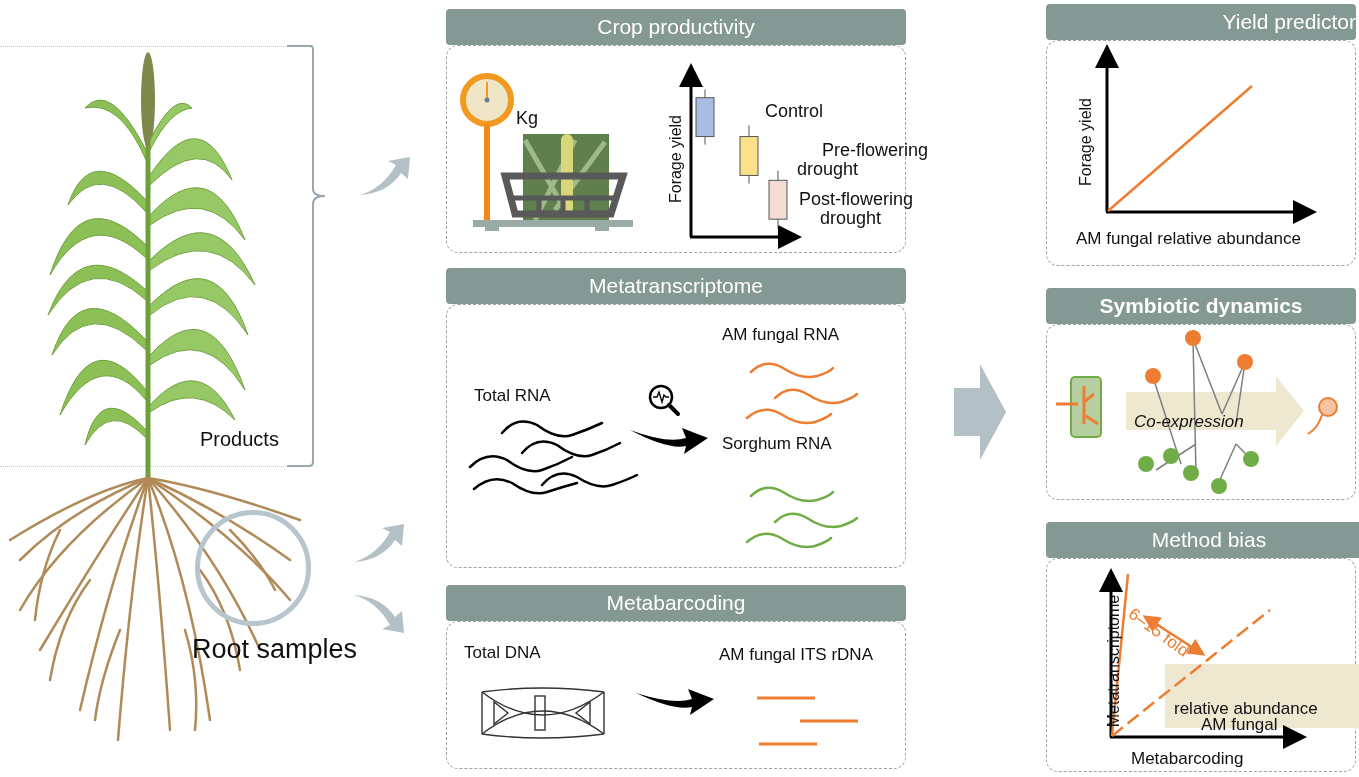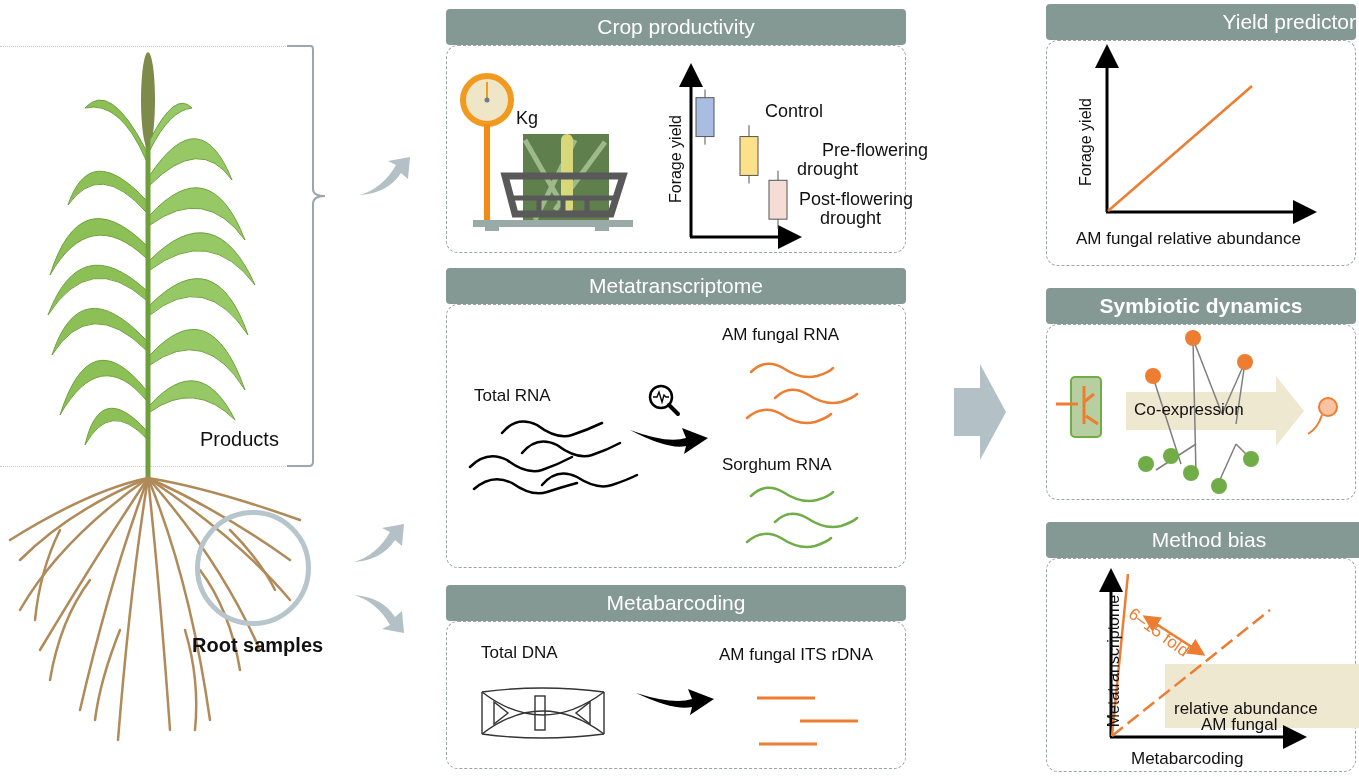--- a/index.html
+++ b/index.html
@@ -70,21 +70,21 @@
       <path d="M148 8 Q60 70 20 140"></path>
       <path d="M60 60 Q40 100 35 150"></path>
       <path d="M90 110 Q60 150 50 210"></path>
       <path d="M200 100 Q230 140 240 200"></path>
       <path d="M230 60 Q260 90 275 120"></path>
       <path d="M120 160 Q100 210 95 250"></path>
       <path d="M185 160 Q200 210 195 260"></path>
     </g>
   </svg>
   <div class="abs" style="left:195px;top:510px;width:106px;height:106px;border:5px solid #b7c5cc;border-radius:50%;"></div>
-  <div class="lbl" style="left:192px;top:634px;font-size:20px;font-weight:bold;">Root samples</div>
+  <div class="lbl" style="left:192px;top:634px;font-size:27px;">Root samples</div>
 </div>
 
 <svg width="60" height="50" style="left:358px;top:153px;">
   <path d="M2 42 Q25 35 38 12 L30 8 L52 4 L50 26 L43 20 Q30 40 2 42Z" fill="#b3c0c6"></path>
 </svg>
 <svg width="60" height="50" style="left:352px;top:520px;">
   <path d="M2 42 Q25 35 38 12 L30 8 L52 4 L50 26 L43 20 Q30 40 2 42Z" fill="#b3c0c6"></path>
 </svg>
 <svg width="60" height="50" style="left:352px;top:587px;">
   <path d="M2 8 Q25 15 38 38 L30 42 L52 46 L50 24 L43 30 Q30 10 2 8Z" fill="#b3c0c6"></path>
@@ -137,21 +137,21 @@
 <div class="lbl-sm" style="left:797px;top:159px;">drought</div>
 <div class="lbl-sm" style="left:799px;top:189px;text-align:center;">Post-flowering</div>
 <div class="lbl-sm" style="left:820px;top:208px;">drought</div>
 
 <div class="panel-header" style="left:446px;top:268px;width:460px;height:36px;">
   <span>Metatranscriptome</span>
 </div>
 <div class="panel-body" style="left:446px;top:304px;width:460px;height:264px;"></div>
 <div class="lbl" style="left:474px;top:373px;margin-top:13px;">Total RNA</div>
 <div class="lbl" style="left:722px;top:325px;">AM fungal RNA</div>
-<div class="lbl" style="left:722px;top:455px;text-align:center;">Sorghum RNA</div>
+<div class="lbl" style="left:722px;top:434px;text-align:center;">Sorghum RNA</div>
 
 <svg width="180" height="90" style="left:462px;top:405px;">
   <g fill="none" stroke="#000" stroke-width="2.5" stroke-linecap="round">
     <path d="M40 28 Q55 10 75 20 Q95 35 110 30 Q125 25 140 18"></path>
     <path d="M60 48 Q75 30 95 40 Q115 55 130 50 Q145 45 158 38"></path>
     <path d="M8 62 Q25 45 45 55 Q65 70 80 65 Q95 60 110 52"></path>
     <path d="M80 80 Q95 62 115 72 Q135 85 150 80 Q165 75 175 70"></path>
     <path d="M12 84 Q30 68 50 78 Q70 92 85 87 Q100 82 115 78"></path>
   </g>
 </svg>
@@ -175,21 +175,21 @@
     <path d="M6 14 Q20 0 38 10 Q56 22 72 18 Q85 14 88 10"></path>
     <path d="M30 40 Q44 26 62 36 Q80 48 96 44 Q108 40 112 36"></path>
     <path d="M2 60 Q18 46 36 56 Q54 68 70 64 Q82 60 86 56"></path>
   </g>
 </svg>
 
 <div class="panel-header" style="left:446px;top:585px;width:460px;height:36px;">
   <span>Metabarcoding</span>
 </div>
 <div class="panel-body" style="left:446px;top:621px;width:460px;height:148px;"></div>
-<div class="lbl" style="left:481px;top:643px;">Total DNA</div>
+<div class="lbl" style="left:464px;top:643px;">Total DNA</div>
 <div class="lbl" style="left:719px;top:645px;">AM fungal ITS rDNA</div>
 <svg width="130" height="50" style="left:478px;top:688px;">
   <g fill="none" stroke="#333" stroke-width="1.4">
     <path d="M4 4 Q64 -4 126 4 M4 46 Q64 54 126 46"></path>
     <path d="M4 4 Q64 50 126 4 M4 46 Q64 0 126 46"></path>
     <line x1="4" y1="4" x2="4" y2="46"></line>
       <line x1="126" y1="4" x2="126" y2="46"></line>
     <rect x="57" y="8" width="10" height="34"></rect>
     <path d="M16 14 L16 36 L30 25Z"></path>
       <path d="M112 14 L112 36 L98 25Z"></path>
@@ -257,21 +257,21 @@
     <circle cx="100" cy="140" r="8"></circle>
       <circle cx="125" cy="132" r="8"></circle>
       <circle cx="145" cy="149" r="8"></circle>
     <circle cx="173" cy="162" r="8"></circle>
       <circle cx="205" cy="135" r="8"></circle>
   </g>
 
   <circle cx="282" cy="83" r="9" fill="#f8c3a1" stroke="#ed7d31" stroke-width="2"></circle>
   <path d="M276 91 Q272 104 262 110" stroke="#ed7d31" stroke-width="2" fill="none"></path>
 </svg>
-<div class="lbl" style="left:1134px;top:400px;">Co-expression</div>
+<div class="lbl" style="left:1134px;top:412px;font-style:italic;">Co-expression</div>
 
 <div class="panel-header" style="left:1046px;top:522px;width:326px;height:36px;">
   <span>Method bias</span>
 </div>
 <div class="panel-body" style="left:1046px;top:558px;width:310px;height:214px;"></div>
 <svg width="230" height="170" style="left:1100px;top:570px;">
   <defs>
     <marker id="ah3" markerWidth="8" markerHeight="8" refX="4" refY="4" orient="auto">
         <path d="M0 0 L8 4 L0 8Z" fill="#000"></path>
       </marker>

